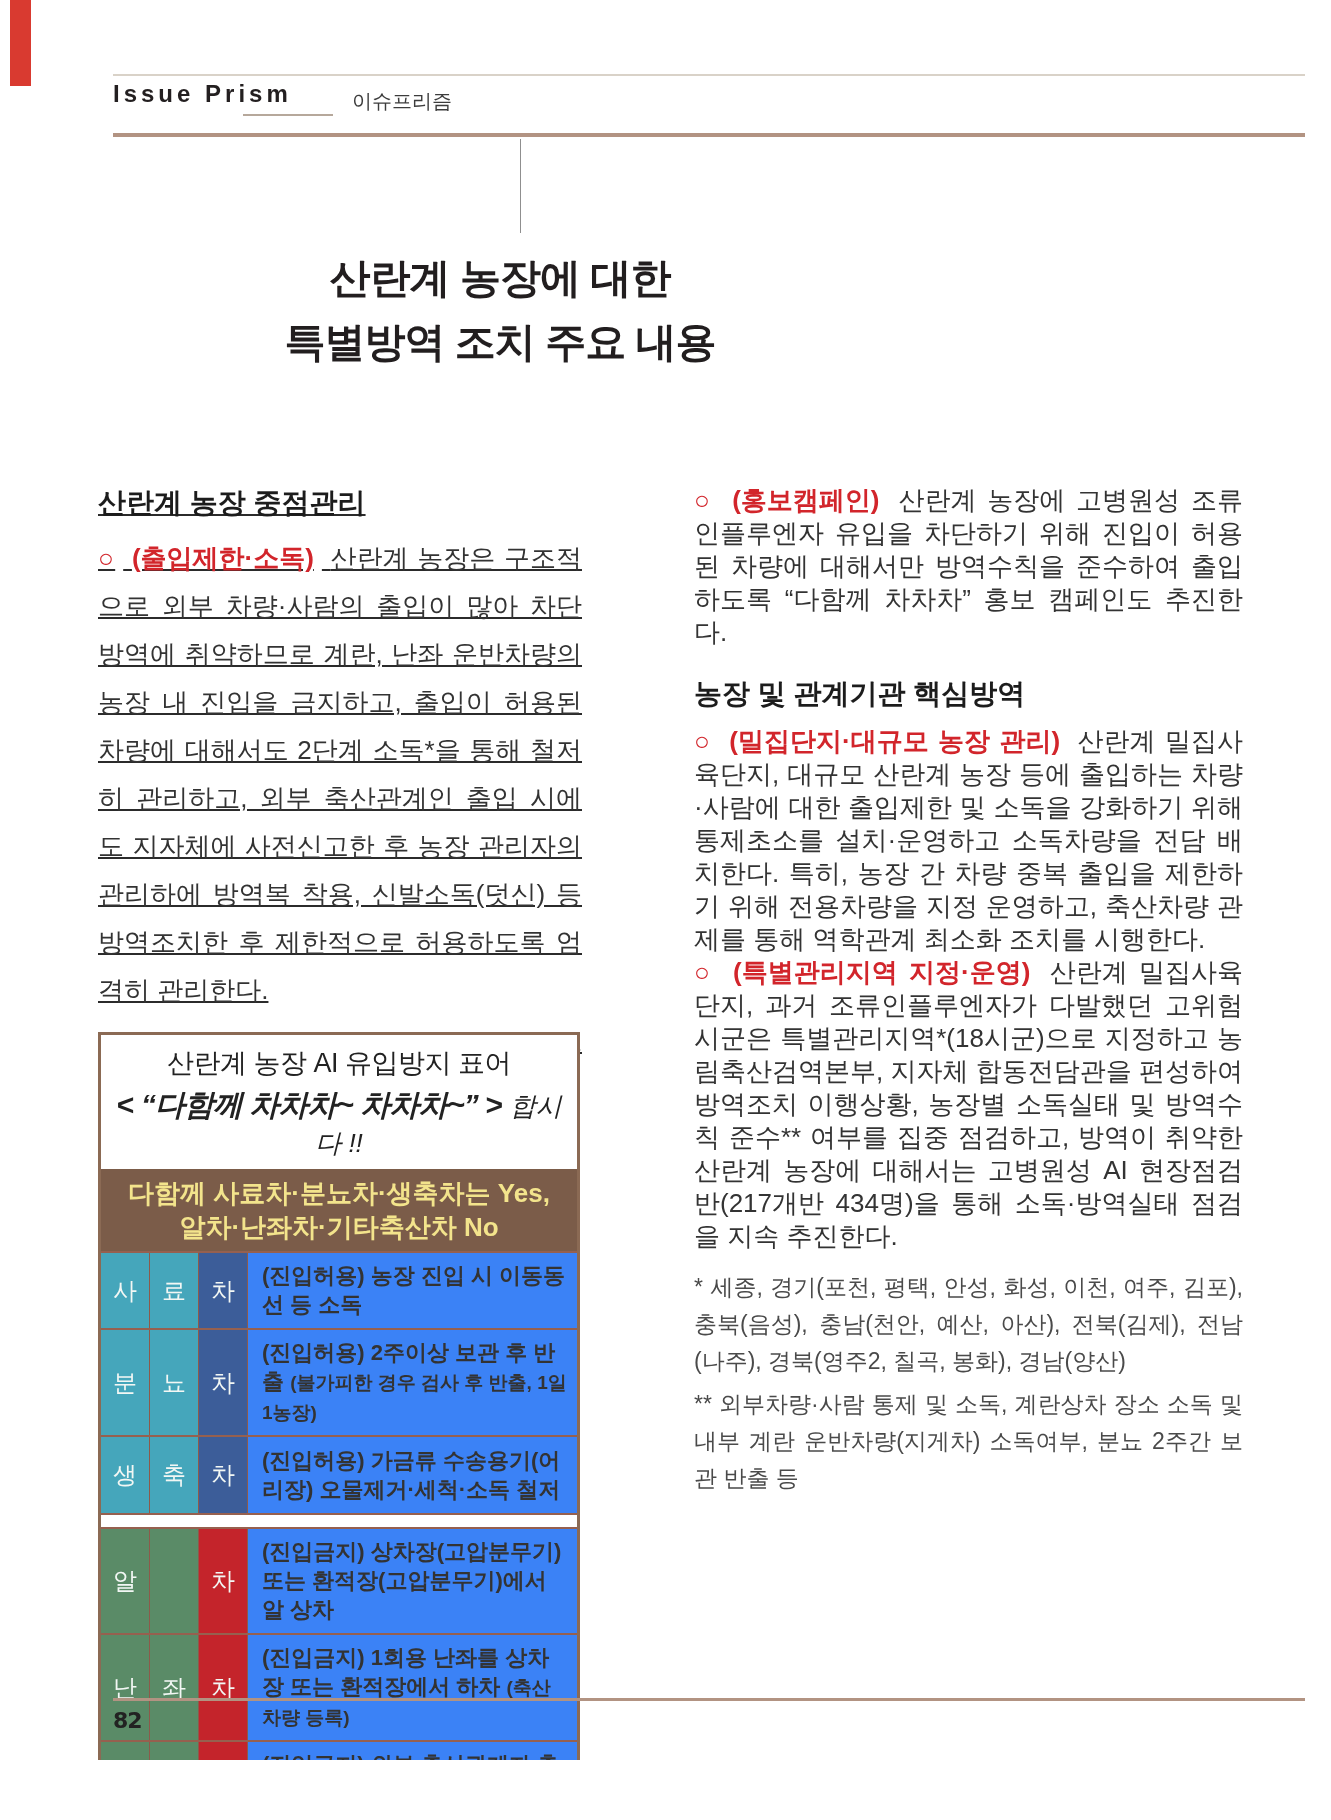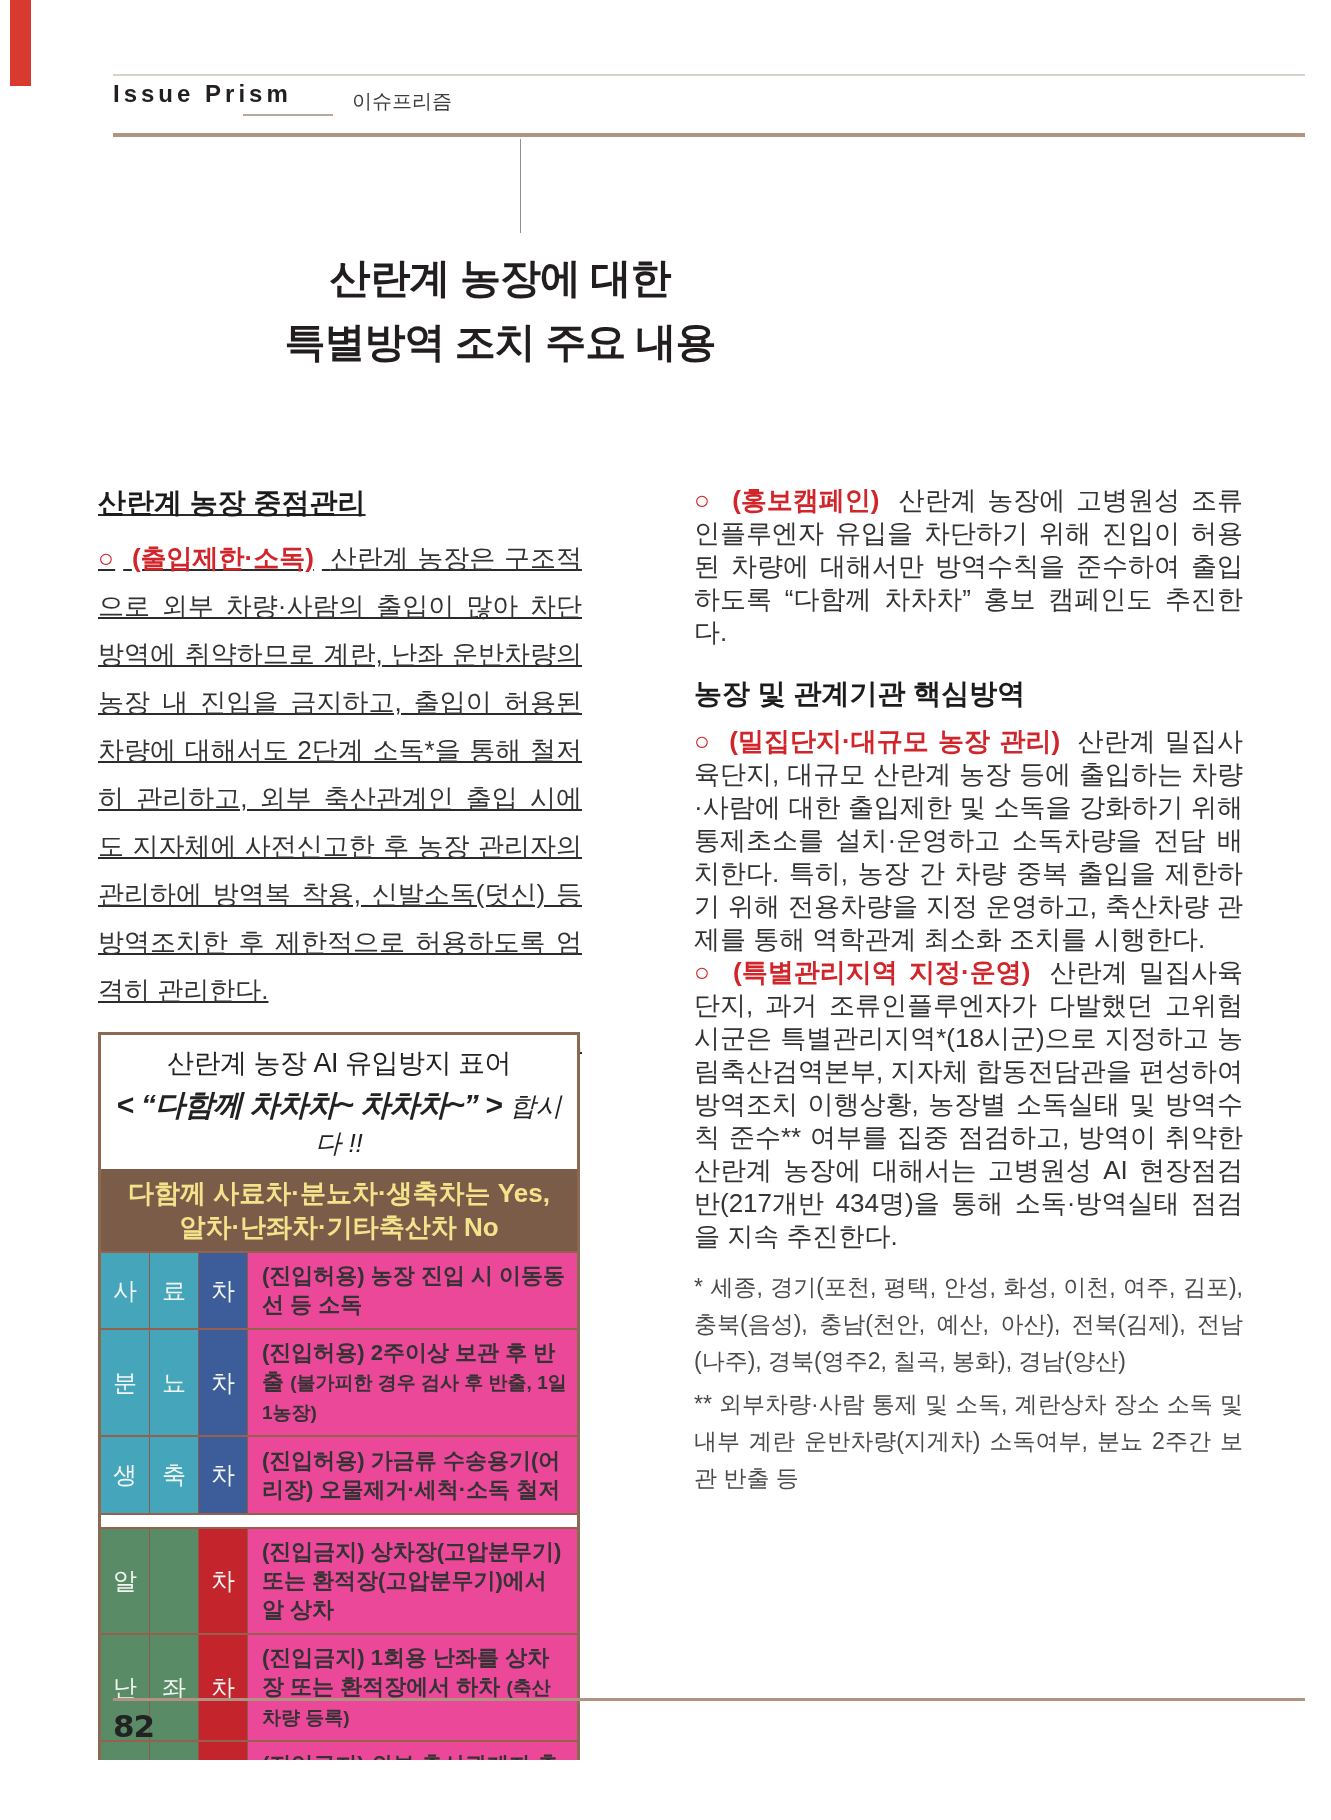--- a/index.html
+++ b/index.html
@@ -45,29 +45,29 @@
            font-size:26px;line-height:34px;padding:7px 4px;}
   .tbl{border-top:2px solid #96604f;}
   .trow{display:flex;border-bottom:2px solid #96604f;align-items:stretch;background:#fff;}
   .tcell{width:48px;flex:0 0 48px;display:flex;align-items:center;justify-content:center;
          font-size:24px;color:#f2f7f4;border-right:1px solid #8d5a4a;white-space:pre-line;
          text-align:center;line-height:26px;}
   .allow .c1,.allow .c2{background:#45a6bb;}
   .allow .c3{background:#3c5d99;}
   .deny .c1,.deny .c2{background:#5a8b67;}
   .deny .c3{background:#c4242b;}
-  .tdesc{flex:1;display:flex;align-items:center;padding:8px 8px 8px 14px;background:#ec4899;}
+  .tdesc{flex:1;display:flex;align-items:center;padding:8px 8px 8px 14px;background:#3b82f6;}
   .tdesc .inner{font-size:22px;font-weight:bold;color:#333;line-height:29px;text-align:left;}
   .small{font-size:19px;}
   .tgap{height:12px;border-bottom:2px solid #96604f;background:#fff;}
   .r1{min-height:52px;} .r2,.r3,.r4,.r5{min-height:76px;} .r6{min-height:80px;}
 
   
   .foot-brown{position:absolute;left:113px;top:1698px;width:1192px;height:3px;background:#b29382;}
-  .pagenum{position:absolute;left:113px;top:1708px;font-size:31px;font-weight:bold;color:#222;
+  .pagenum{position:absolute;left:113px;top:1708px;font-size:22px;font-weight:bold;color:#222;
            font-family:"DejaVu Sans","Liberation Sans",sans-serif;letter-spacing:-1px;}
   .foot-thin{position:absolute;left:113px;top:1762px;width:1192px;height:2px;background:#ddd6ca;}
   .foot-band{position:absolute;left:95px;top:1793px;width:1236px;height:27px;background:#e9e1d2;}
 </style>
 </head>
 <body>
 
 <div class="page">
 
   <div class="corner-tab"></div>

